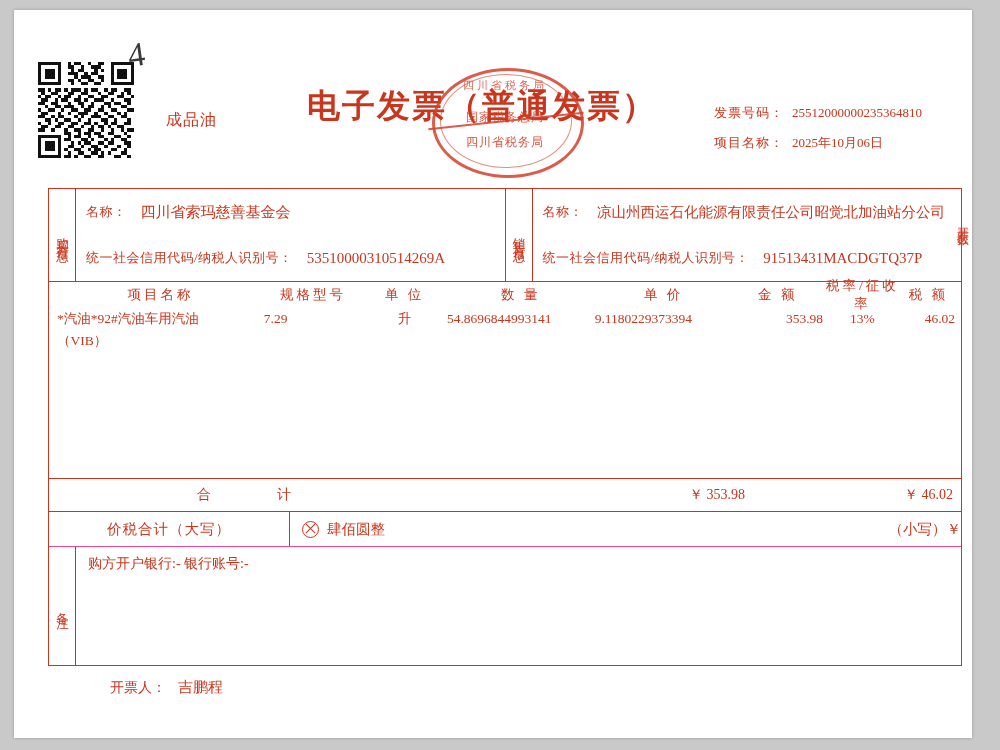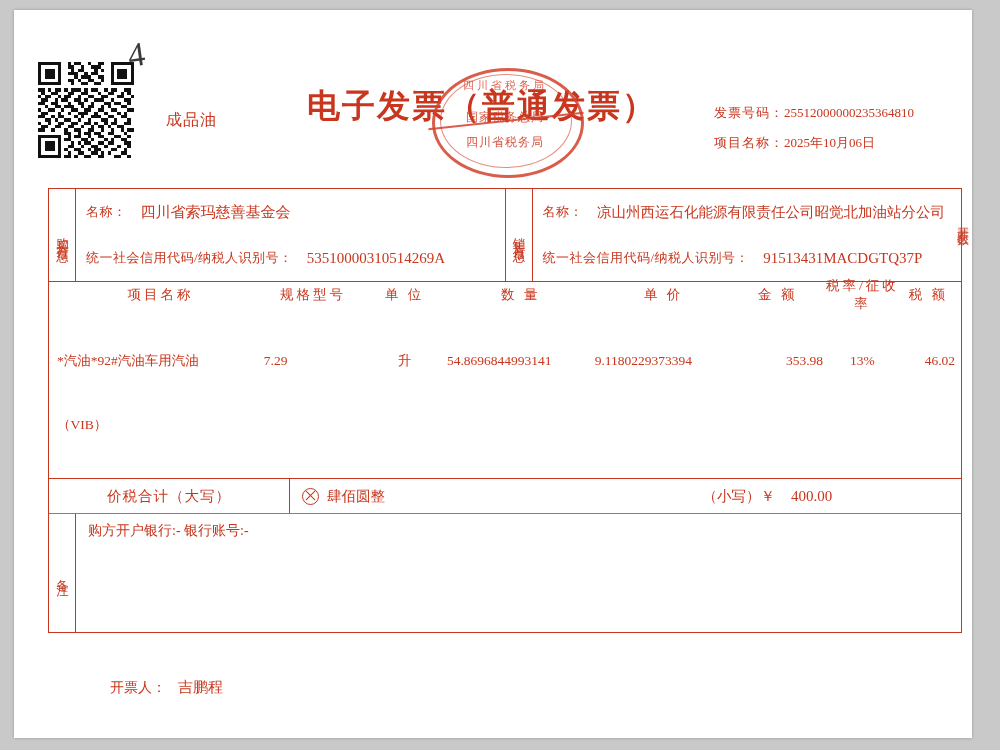--- a/index.html
+++ b/index.html
@@ -139,21 +139,21 @@
 
   .meta {
     position: absolute;
     left: 700px;
     top: 88px;
     font-size: 13px;
     color: #c8361d;
     line-height: 30px;
   }
   .meta .row span.lbl { letter-spacing: 1px; }
-  .meta .row span.val { margin-left: 0; }
+  .meta .row span.val { margin-left: 8px; }
 
   .side-note {
     position: absolute;
     left: 940px;
     top: 208px;
     font-size: 12px;
     color: #c8361d;
     writing-mode: vertical-rl;
     letter-spacing: 2px;
     opacity: 0.9;
@@ -230,21 +230,20 @@
   .items {
     position: relative;
     height: 196px;
     border-bottom: 1px solid #c8361d;
   }
   .item-row {
     display: flex;
     height: 22px;
     align-items: center;
     font-size: 13.5px;
-    margin-top: 42px;
   }
   .item-row div { overflow: hidden; white-space: nowrap; }
 
   .c-name   { width: 210px; padding-left: 8px; text-align: left; }
   .c-spec   { width: 100px; text-align: left; }
   .c-unit   { width: 86px;  text-align: center; }
   .c-qty    { width: 150px; text-align: left; }
   .c-price  { width: 140px; text-align: left; }
   .c-amt    { width: 92px;  text-align: right; }
   .c-rate   { width: 80px;  text-align: center; }
@@ -641,28 +640,32 @@
           <div class="c-spec"></div>
           <div class="c-unit"></div>
           <div class="c-qty"></div>
           <div class="c-price"></div>
           <div class="c-amt"></div>
           <div class="c-rate"></div>
           <div class="c-tax"></div>
         </div>
       </div>
 
+      <div class="sum-row">
+        <div class="lbl">合　　　计</div>
+        <div class="amt">￥ 353.98</div>
+        <div class="tax">￥ 46.02</div>
+      </div>
 
       <div class="total-row">
         <div class="cap-lbl">价税合计（大写）</div>
         <div class="cap-val">
           <span class="cross"></span>
           <span>肆佰圆整</span>
           <span class="small-lbl">（小写）￥</span>
-          <span class="small-val">400.00</span>
         </div>
       </div>
 
       <div class="remark">
         <div class="vlabel">
           <span>备注</span>
         </div>
         <div class="body">购方开户银行:-  银行账号:-</div>
       </div>
     </div>

